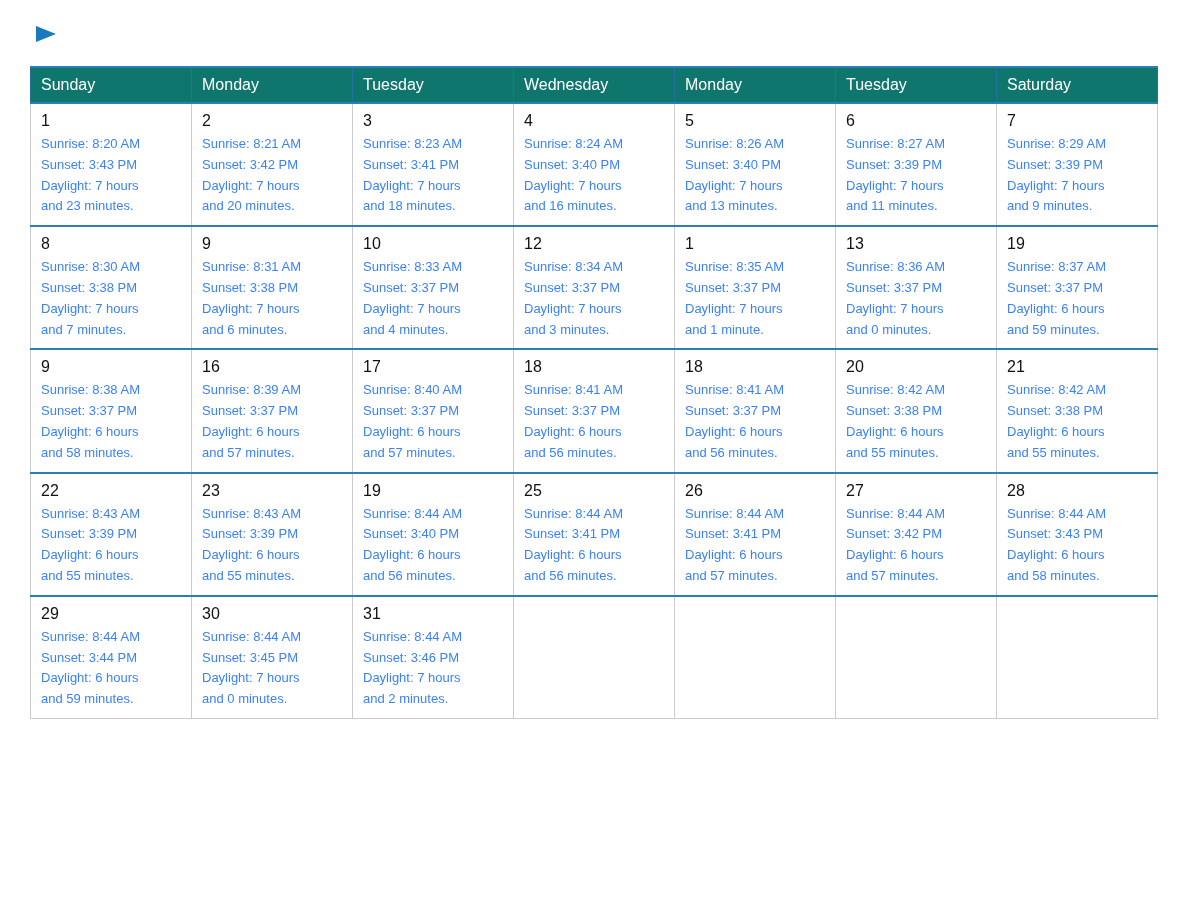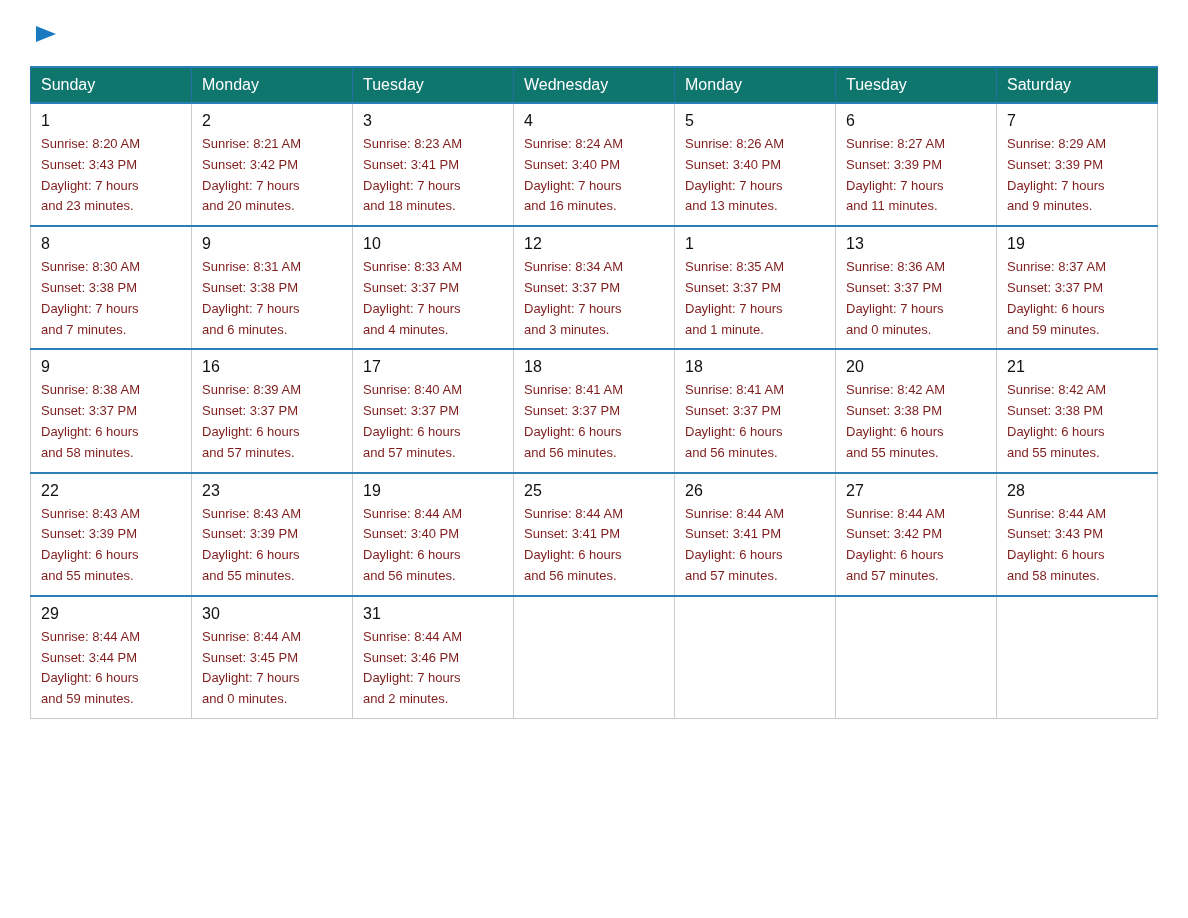--- a/index.html
+++ b/index.html
@@ -63,21 +63,21 @@
     }
     .day-number {
       font-size: 16px;
       color: #111;
       display: block;
       margin-bottom: 4px;
     }
     .day-detail {
       font-size: 13px;
       line-height: 1.6;
-      color: #7f1d1d;
+      color: #3b82f6;
     }
     .empty-cell {
       background: #fff;
     }
     .logo-wrapper {
       display: flex;
       align-items: center;
       gap: 0;
     }
     .logo-text-block {

